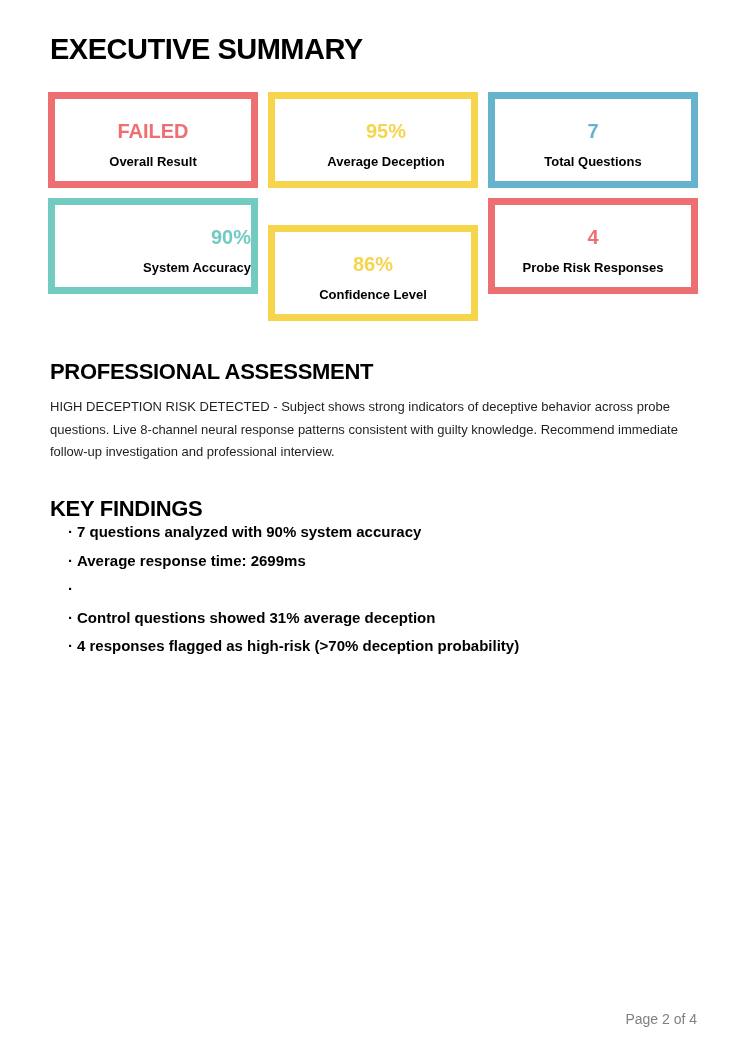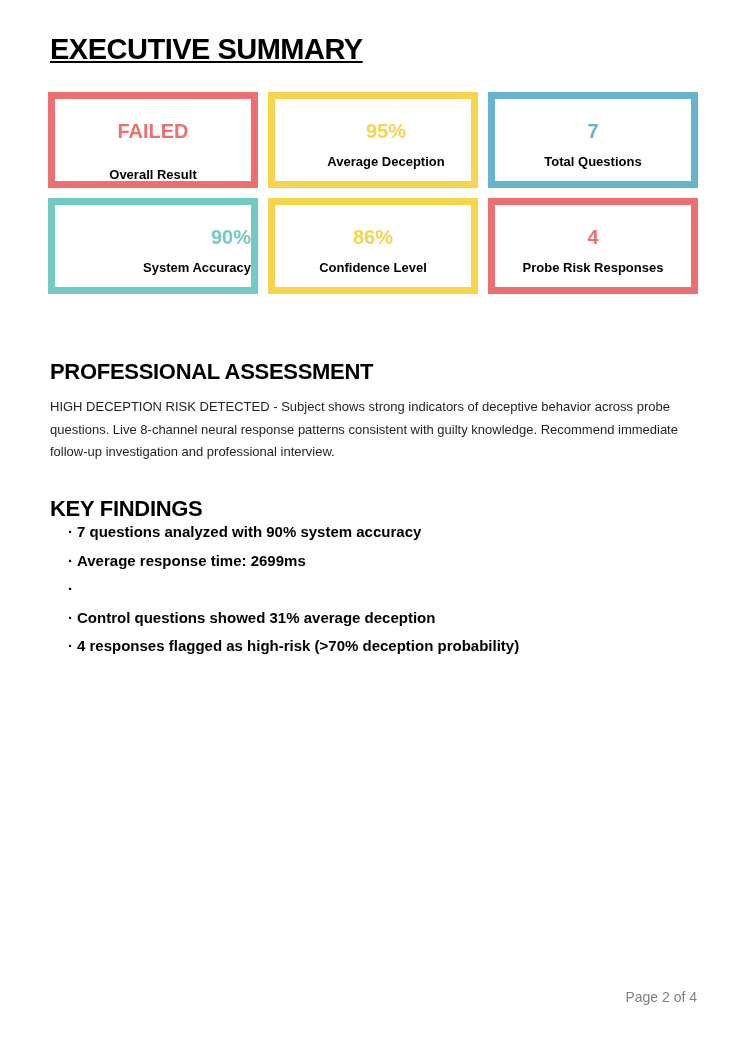--- a/index.html
+++ b/index.html
@@ -5,21 +5,21 @@
   html,body{margin:0;padding:0;}
   body{
     width:743px;height:1044px;background:#ffffff;
     font-family:"Liberation Sans","DejaVu Sans",sans-serif;
     color:#000;position:relative;overflow:hidden;
   }
   .page{position:absolute;inset:0;}
   .doc-title{
     position:absolute;left:50px;top:16px;
     font-size:29px;font-weight:bold;letter-spacing:-0.5px;
-    line-height:1;color:#000;white-space:nowrap;text-decoration:underline;
+    line-height:1;color:#000;white-space:nowrap;
   }
   .cards{
     position:absolute;left:48px;top:92px;width:650px;
     display:grid;grid-template-columns:repeat(3,1fr);gap:10px 10px;
   }
   .card{
     height:96px;box-sizing:border-box;border:7px solid #ccc;background:#fff;
     display:flex;flex-direction:column;align-items:center;
     padding-top:22px;
   }
@@ -46,49 +46,49 @@
     position:absolute;left:68px;top:518px;width:620px;
     list-style:none;margin:0;padding:0;
   }
   .findings-list li{
     display:flex;align-items:baseline;
     font-size:15px;font-weight:bold;line-height:28.5px;color:#000;
     white-space:nowrap;
   }
   .bullet-dot{width:9px;flex:0 0 9px;font-weight:bold;}
   .page-footer{
-    position:absolute;right:46px;top:990px;
+    position:absolute;right:46px;top:1012px;
     font-size:14px;line-height:1;color:#808080;white-space:nowrap;
   }
 </style>
 </head>
 <body>
 
 <div class="page">
 
   <h1 class="doc-title">EXECUTIVE SUMMARY</h1>
 
   <div class="cards" id="cards">
-      <div class="card" style="border-color: rgb(238, 111, 114); justify-content: space-between;">
+      <div class="card" style="border-color: rgb(238, 111, 114);">
         <div class="card-value" style="color: rgb(238, 111, 114);">FAILED</div>
         <div class="card-label">Overall Result</div>
       </div>
       <div class="card" style="border-color: rgb(246, 213, 76); padding-left: 26px;">
         <div class="card-value" style="color: rgb(246, 213, 76);">95%</div>
         <div class="card-label">Average Deception</div>
       </div>
       <div class="card" style="border-color: rgb(102, 179, 205);">
         <div class="card-value" style="color: rgb(102, 179, 205);">7</div>
         <div class="card-label">Total Questions</div>
       </div>
       <div class="card" style="border-color: rgb(114, 203, 193); align-items: flex-end;">
         <div class="card-value" style="color: rgb(114, 203, 193);">90%</div>
         <div class="card-label">System Accuracy</div>
       </div>
-      <div class="card" style="border-color: rgb(246, 213, 76);">
+      <div class="card" style="border-color: rgb(246, 213, 76); margin-top: 27px;">
         <div class="card-value" style="color: rgb(246, 213, 76);">86%</div>
         <div class="card-label">Confidence Level</div>
       </div>
       <div class="card" style="border-color: rgb(238, 111, 114);">
         <div class="card-value" style="color: rgb(238, 111, 114);">4</div>
         <div class="card-label">Probe Risk Responses</div>
       </div>
     </div>
 
   <h2 class="section-heading" id="assessment-heading">PROFESSIONAL ASSESSMENT</h2>

